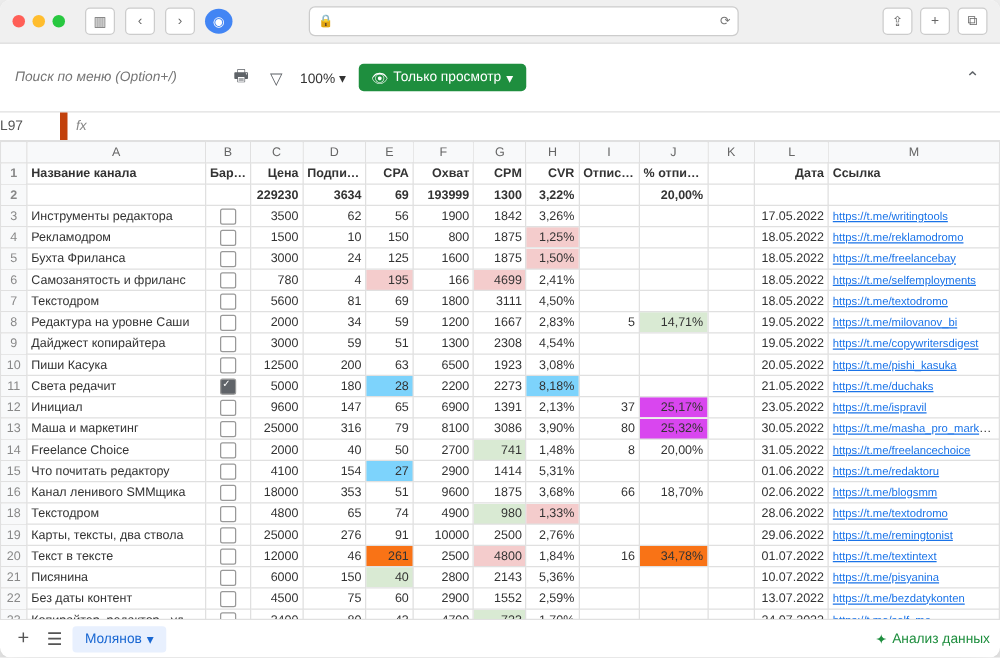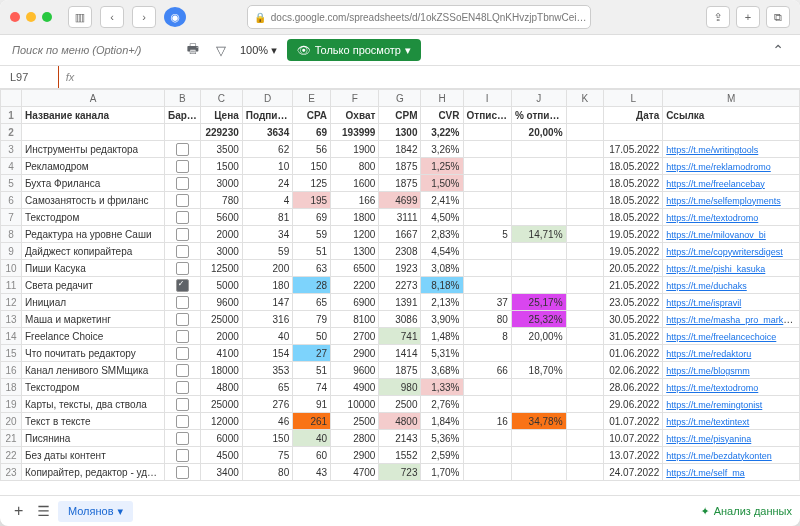--- a/index.html
+++ b/index.html
@@ -4,28 +4,28 @@
 <style>
 html,body{margin:0;padding:0;font-family:Arial,Helvetica,sans-serif;font-size:11px;color:#333;background:#f5f5f5;width:800px;height:526px;overflow:hidden}
 .window{width:800px;height:526px;background:#fff;border-radius:8px;box-shadow:0 8px 30px rgba(0,0,0,.25);display:flex;flex-direction:column;overflow:hidden}
 .titlebar{height:34px;background:#f0f0f0;border-bottom:1px solid #ddd;display:flex;align-items:center;padding:0 10px;gap:8px}
 .tl-dots{display:flex;gap:6px;margin-right:8px}
 .dot{width:10px;height:10px;border-radius:50%}
 .dot.r{background:#ff5f57}.dot.y{background:#ffbd2e}.dot.g{background:#28c840}
 .tl-btn{width:22px;height:20px;border:1px solid #ccc;border-radius:4px;background:#fff;display:flex;align-items:center;justify-content:center;color:#666;font-size:11px}
 .url{flex:1;max-width:330px;height:22px;margin:0 auto;border:1px solid #ccc;border-radius:5px;background:#fff;display:flex;align-items:center;padding:0 6px;gap:4px;color:#777;font-size:10px;overflow:hidden;white-space:nowrap}
 .tl-right{display:flex;gap:6px;margin-left:auto}
-.menubar{height:30px;display:flex;align-items:center;padding:0 10px;gap:10px;border-bottom:1px solid #e0e0e0}
+.menubar{height:30px;display:flex;align-items:center;padding:12px 10px;gap:10px;border-bottom:1px solid #e0e0e0}
 .search{flex:0 0 160px;height:20px;border:none;background:transparent;font-size:11px;color:#888;font-style:italic}
 .mb-ico{width:18px;height:18px;display:flex;align-items:center;justify-content:center;color:#5f6368;font-size:13px}
 .zoom{font-size:11px;color:#333}
 .view-btn{height:22px;padding:0 10px;border-radius:4px;background:#1e8e3e;color:#fff;display:flex;align-items:center;gap:4px;font-size:11px}
 .chev{margin-left:auto;color:#5f6368;font-size:14px;padding-right:6px}
 .cellref{height:22px;display:flex;align-items:center;border-bottom:1px solid #e0e0e0;font-size:11px}
-.nb{width:48px;padding-left:10px;color:#555;border-right:1px solid #c2410c;height:100%;display:flex;align-items:center}
+.nb{width:48px;padding-left:0;color:#555;border-right:6px solid #c2410c;height:100%;display:flex;align-items:center}
 .fx{width:22px;text-align:center;color:#888;font-style:italic}
 .grid{flex:1;overflow:auto;position:relative}
 table{border-collapse:collapse;width:100%;font-size:10px;table-layout:fixed}
 th,td{border:1px solid #e0e0e0;height:16px;padding:0 3px;white-space:nowrap;overflow:hidden;text-overflow:ellipsis}
 th{background:#f8f9fa;color:#666;font-weight:normal;text-align:center;position:sticky;top:0}
 th.rh,td.rh{width:20px;background:#f8f9fa;text-align:center;color:#888;position:sticky;left:0}
 td.r{text-align:right}
 td.c{text-align:center}
 td.l{text-align:left}
 .hdr td{font-weight:bold}
@@ -53,21 +53,20 @@
       <div class="dot r"></div>
       <div class="dot y"></div>
       <div class="dot g"></div>
     </div>
     <div class="tl-btn">▥</div>
     <div class="tl-btn">‹</div>
     <div class="tl-btn">›</div>
     <div class="tl-btn" style="border-radius:50%;background:#4285f4;color:#fff;border:none">◉</div>
     <div class="url">
       <span>🔒</span>
-      <span>docs.google.com/spreadsheets/d/1okZSSoEN48LQnKHvzjpTbnwCei…</span>
       <span style="margin-left:auto">⟳</span>
     </div>
     <div class="tl-right">
       <div class="tl-btn">⇪</div>
       <div class="tl-btn">+</div>
       <div class="tl-btn">⧉</div>
     </div>
   </div>
 
   <div class="menubar">

